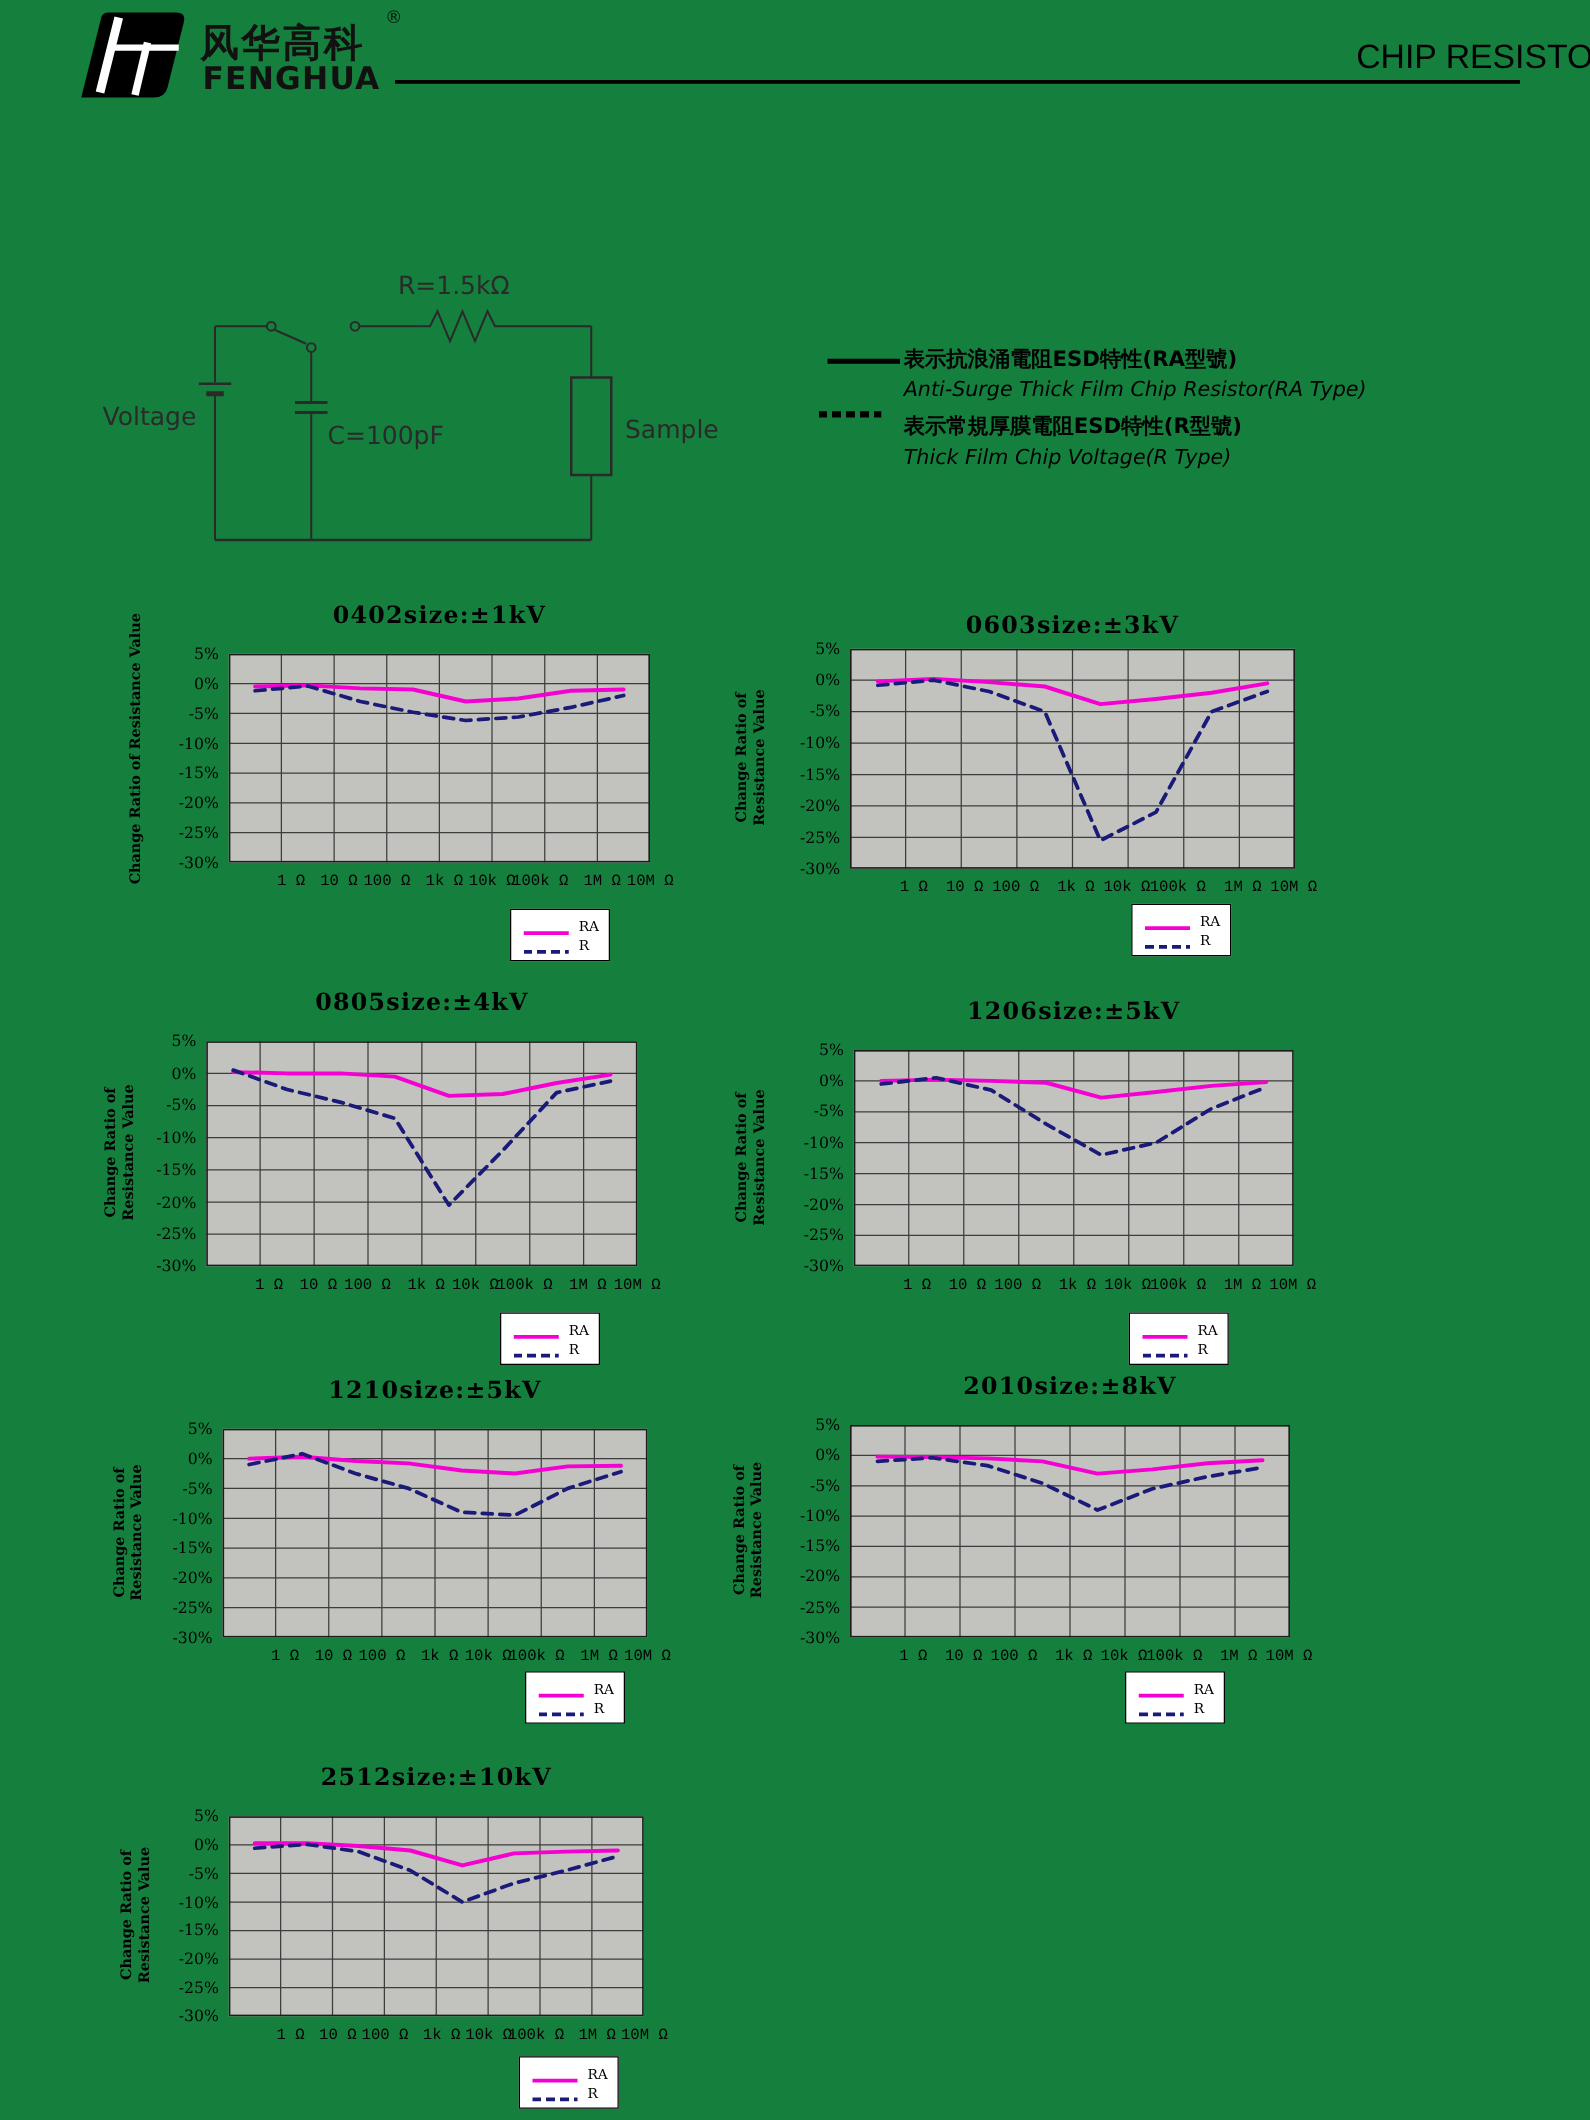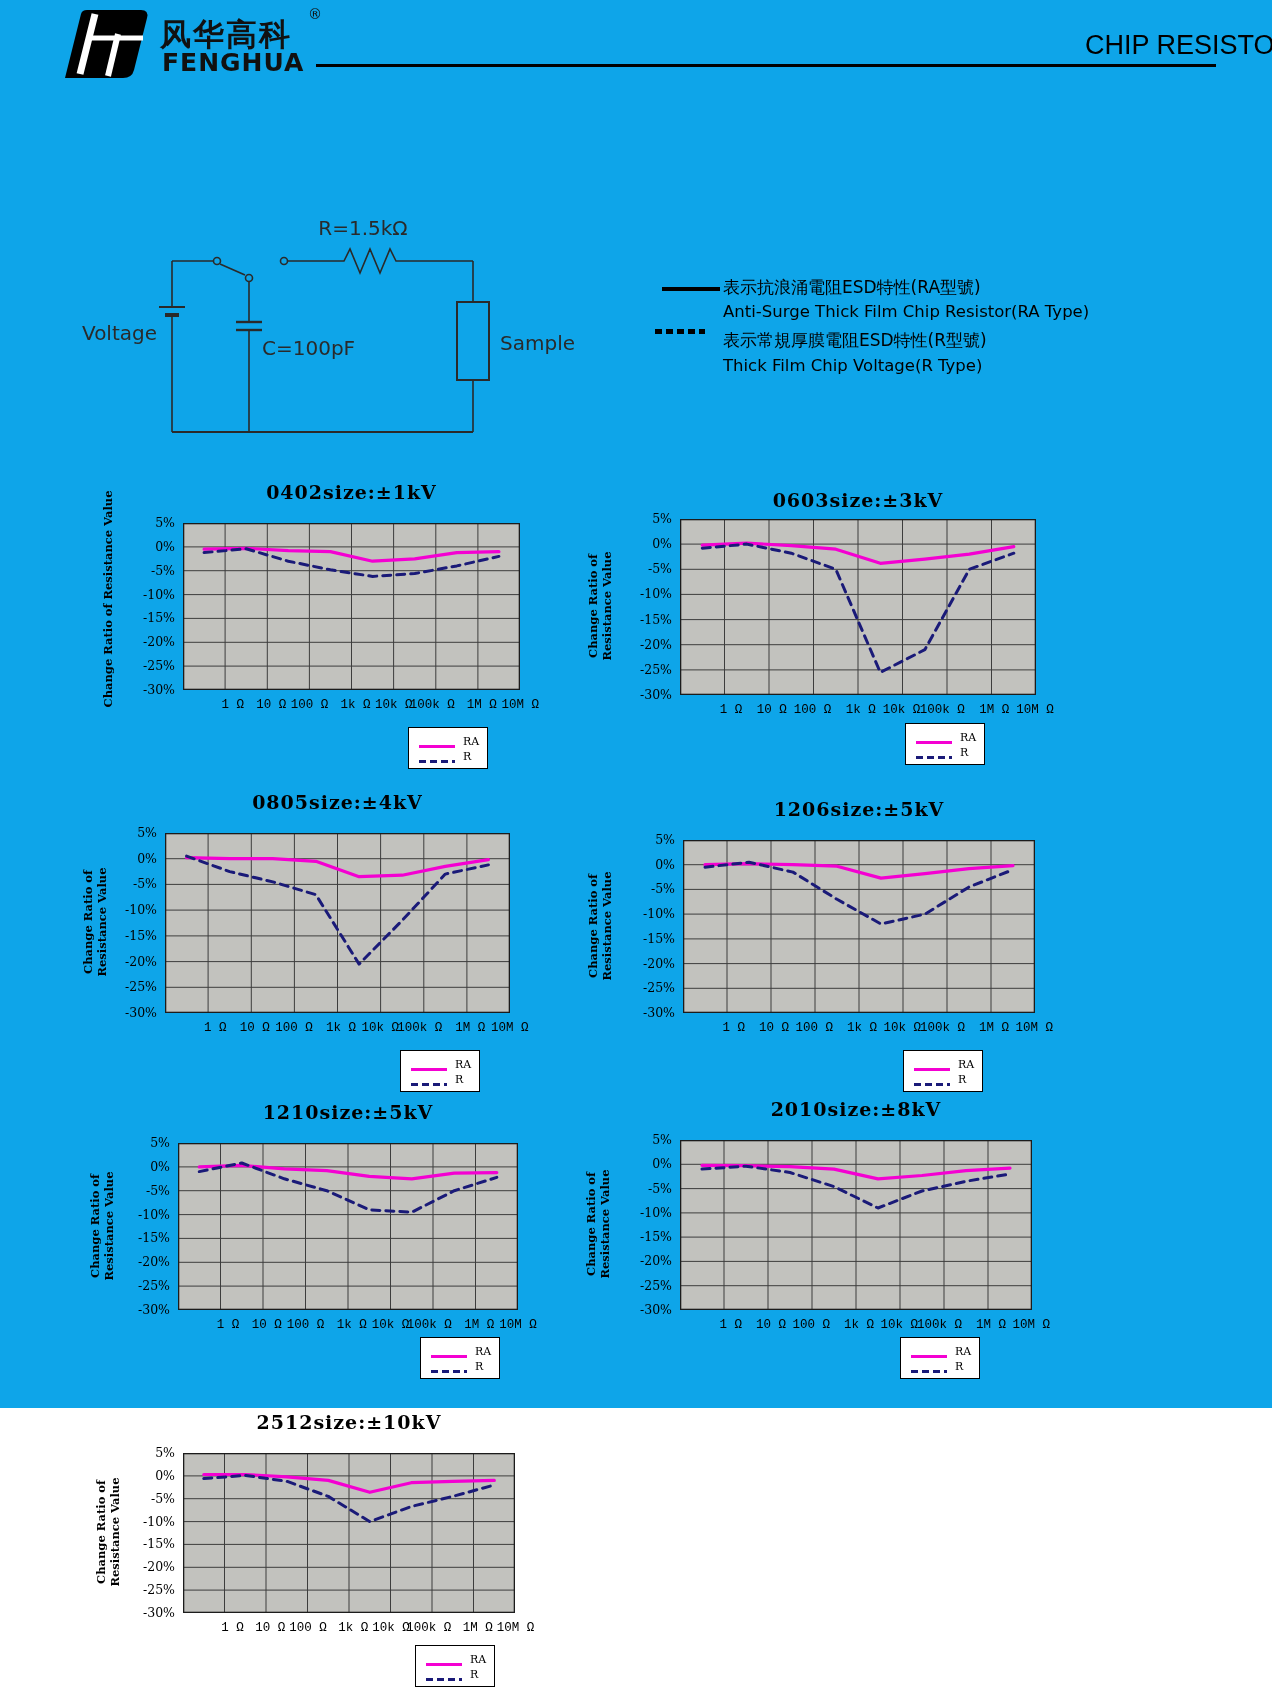--- a/index.html
+++ b/index.html
@@ -1,18 +1,18 @@
 <!DOCTYPE html>
 <html><head>
 <meta charset="utf-8">
 <style>
   html,body{margin:0;padding:0;background:#ffffff;}
   body{width:1272px;height:1696px;overflow:hidden;position:relative;
        font-family:"DejaVu Sans",sans-serif;color:#111;}
-  .page{position:absolute;left:0;top:0;width:1272px;height:1408px;background:#0ea5e9;}
+  .page{position:absolute;left:0;top:0;width:1272px;height:1696px;background:#15803d;}
 
   
   .brand-cn{position:absolute;left:160px;top:14px;font-size:31px;font-weight:700;letter-spacing:2px;}
   .brand-en{position:absolute;left:162px;top:48px;font-size:25px;font-weight:700;letter-spacing:1px;text-align:right;}
   .reg-mark{position:absolute;left:308px;top:6px;font-size:14px;}
   .head-rule{position:absolute;left:316px;top:64px;width:900px;height:3px;background:#000;}
   .doc-title{position:absolute;left:1085px;top:30px;font-size:27px;white-space:nowrap;
              font-family:"Liberation Sans",sans-serif;color:#000;}
   .logo-box{position:absolute;left:55px;top:8px;width:98px;height:74px;}
 
@@ -21,22 +21,22 @@
   .sec-title .bullet{font-size:26px;margin-right:8px;}
   .sec-title .cn{font-weight:700;margin-right:18px;}
 
   
   .circuit{position:absolute;left:60px;top:190px;width:560px;height:255px;}
   .circuit text{font-family:"DejaVu Sans",sans-serif;font-size:20px;fill:#2a2a2a;}
 
   
   .tlegend{position:absolute;left:650px;top:268px;width:560px;height:120px;font-size:17px;color:#000;}
   .tlegend .row{position:absolute;left:73px;white-space:nowrap;}
-  .tlegend .cn{font-weight:400;}
-  .tlegend .en{font-weight:400;font-size:16.5px;}
+  .tlegend .cn{font-weight:700;}
+  .tlegend .en{font-weight:400;font-size:16.5px;font-style:italic;}
   .sample-solid{position:absolute;left:12px;top:19px;width:58px;height:3.5px;background:#000;}
   .sample-dashed{position:absolute;left:5px;top:61px;width:50px;height:4.5px;
       background:repeating-linear-gradient(90deg,#000 0 7px,transparent 7px 11px);}
 
   
   .chart-title{position:absolute;text-align:center;font-family:"DejaVu Serif",serif;
       font-weight:700;font-size:19px;letter-spacing:1px;color:#000;white-space:nowrap;}
   .plot{position:absolute;background:#c2c2be;}
   .ytick{position:absolute;width:56px;text-align:right;font-family:"DejaVu Serif",serif;
       font-size:12.5px;color:#000;}

